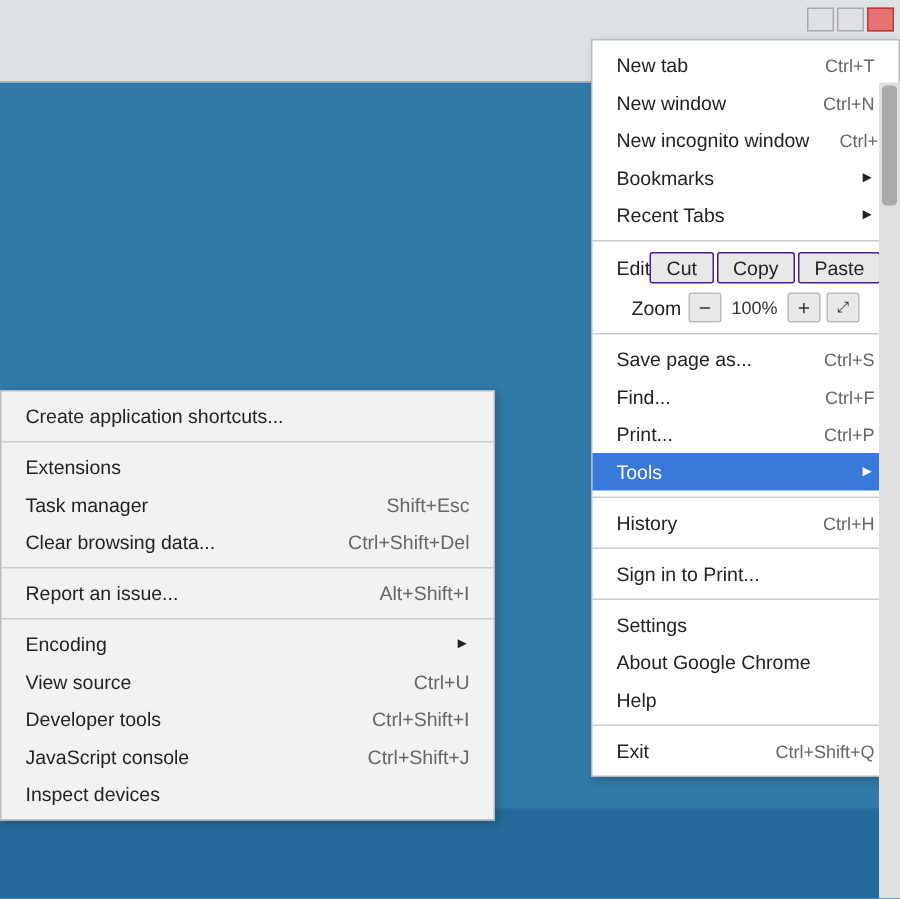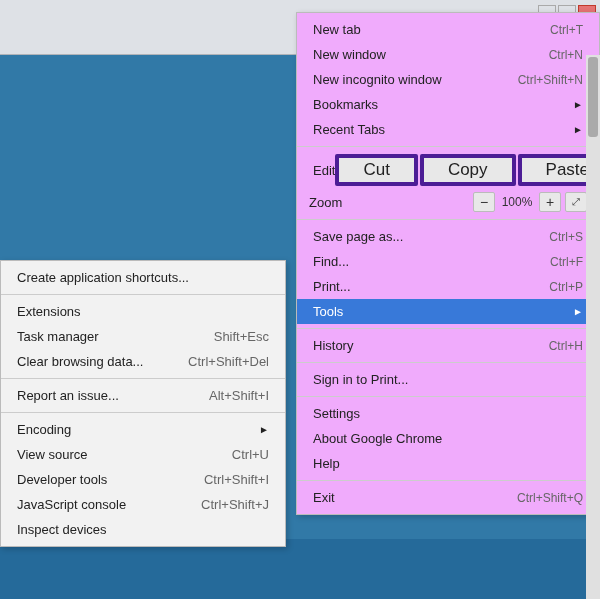--- a/index.html
+++ b/index.html
@@ -114,21 +114,21 @@
       bottom: 0;
       background: rgba(0,0,0,0.15);
       z-index: 5;
     }
 
     
     .submenu-left {
       position: absolute;
       top: 260px;
       left: 0;
-      width: 286px;
+      width: 330px;
       background: #f2f2f2;
       border: 1px solid #bbb;
       box-shadow: 2px 2px 6px rgba(0,0,0,0.2);
       z-index: 10;
       padding: 4px 0;
     }
     .submenu-left .menu-item {
       display: flex;
       align-items: center;
       justify-content: space-between;
@@ -144,24 +144,24 @@
     }
     .shortcut {
       color: #666;
       font-size: 13px;
       margin-left: 20px;
     }
 
     
     .main-menu {
       position: absolute;
-      top: 12px;
+      top: 26px;
       right: 0;
-      width: 304px;
-      background: #f0abfc;
+      width: 206px;
+      background: #ffffff;
       border: 1px solid #bbb;
       box-shadow: 2px 2px 6px rgba(0,0,0,0.2);
       z-index: 20;
       padding: 4px 0;
     }
     .main-menu .menu-item {
       display: flex;
       align-items: center;
       justify-content: space-between;
       padding: 5px 16px;
@@ -202,34 +202,34 @@
     .edit-label {
       flex: 1;
       color: #222;
       font-size: 13px;
     }
     .edit-btn-group {
       display: flex;
       gap: 2px;
     }
     .edit-btn {
-      padding: 2px 24px;
+      padding: 2px 10px;
       background: #e8e8e8;
-      border: 4px solid #4c1d95;
+      border: 1px solid #4c1d95;
       border-radius: 2px;
-      font-size: 17px;
+      font-size: 13px;
       cursor: pointer;
       color: #222;
     }
 
     
     .zoom-row {
       display: flex;
       align-items: center;
-      padding: 3px 12px;
+      padding: 3px 26px;
     }
     .zoom-label {
       flex: 1;
       color: #222;
       font-size: 13px;
     }
     .zoom-controls {
       display: flex;
       align-items: center;
       gap: 4px;

